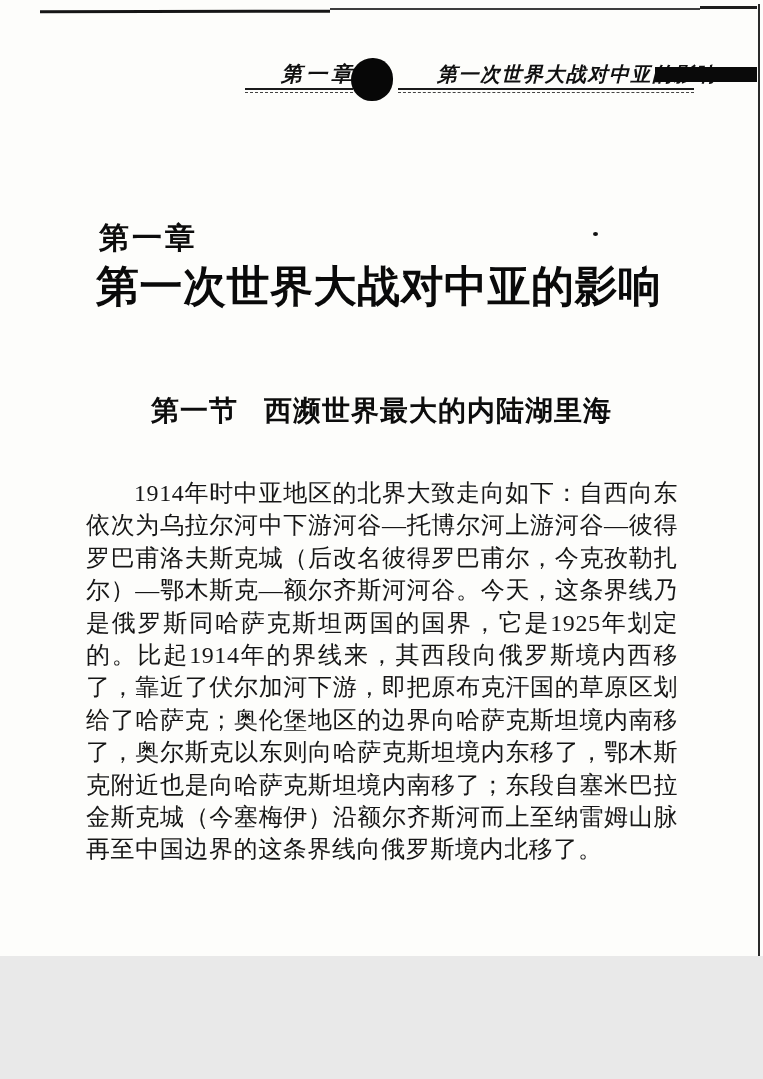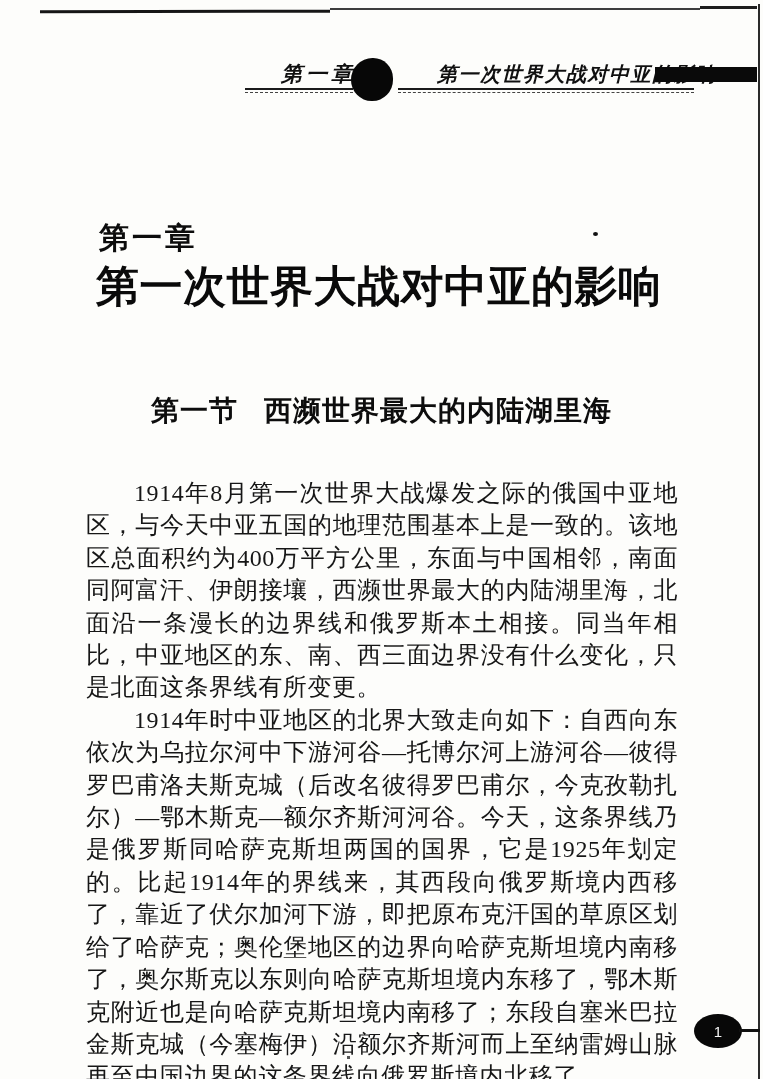--- a/index.html
+++ b/index.html
@@ -1,17 +1,17 @@
 <!DOCTYPE html>
 <html><head>
 <meta charset="utf-8">
 <style>
   html, body { margin:0; padding:0; background:#e9e9e9; }
   .page {
-    position:relative; width:763px; height:1079px;
+    position:relative; width:763px; height:956px;
     background:#fdfdfb; overflow:hidden;
     font-family:"Liberation Serif","DejaVu Serif",serif;
     color:#141414;
   }
 
   
   .scan-top-1 { position:absolute; left:40px; top:10px; width:290px; height:3px; background:#161616; transform:rotate(-0.12deg); }
   .scan-top-2 { position:absolute; left:330px; top:8px; width:370px; height:2px; background:#3d3d3d; }
   .scan-top-3 { position:absolute; left:700px; top:6px; width:57px; height:3px; background:#1d1d1d; }
   .scan-right { position:absolute; left:758px; top:4px; width:2px; height:1075px; background:#2a2a2a; }
@@ -97,21 +97,20 @@
   <div class="hdr-rule-right"></div>
 
   <div class="chapter-no">第一章</div>
   <div class="chapter-title">第一次世界大战对中亚的影响</div>
 
   <div class="section-heading">
     <span class="sec-no">第一节</span><span>西濒世界最大的内陆湖里海</span>
   </div>
 
   <div class="body-text">
-    <p>1914年8月第一次世界大战爆发之际的俄国中亚地区，与今天中亚五国的地理范围基本上是一致的。该地区总面积约为400万平方公里，东面与中国相邻，南面同阿富汗、伊朗接壤，西濒世界最大的内陆湖里海，北面沿一条漫长的边界线和俄罗斯本土相接。同当年相比，中亚地区的东、南、西三面边界没有什么变化，只是北面这条界线有所变更。</p>
     <p>1914年时中亚地区的北界大致走向如下：自西向东依次为乌拉尔河中下游河谷—托博尔河上游河谷—彼得罗巴甫洛夫斯克城（后改名彼得罗巴甫尔，今克孜勒扎尔）—鄂木斯克—额尔齐斯河河谷。今天，这条界线乃是俄罗斯同哈萨克斯坦两国的国界，它是1925年划定的。比起1914年的界线来，其西段向俄罗斯境内西移了，靠近了伏尔加河下游，即把原布克汗国的草原区划给了哈萨克；奥伦堡地区的边界向哈萨克斯坦境内南移了，奥尔斯克以东则向哈萨克斯坦境内东移了，鄂木斯克附近也是向哈萨克斯坦境内南移了；东段自塞米巴拉金斯克城（今塞梅伊）沿额尔齐斯河而上至纳雷姆山脉再至中国边界的这条界线向俄罗斯境内北移了。</p>
   </div>
 
   <div class="page-tab">
     <span>1</span>
   </div>
   <div class="page-tab-line"></div>
 
 </div>
 

